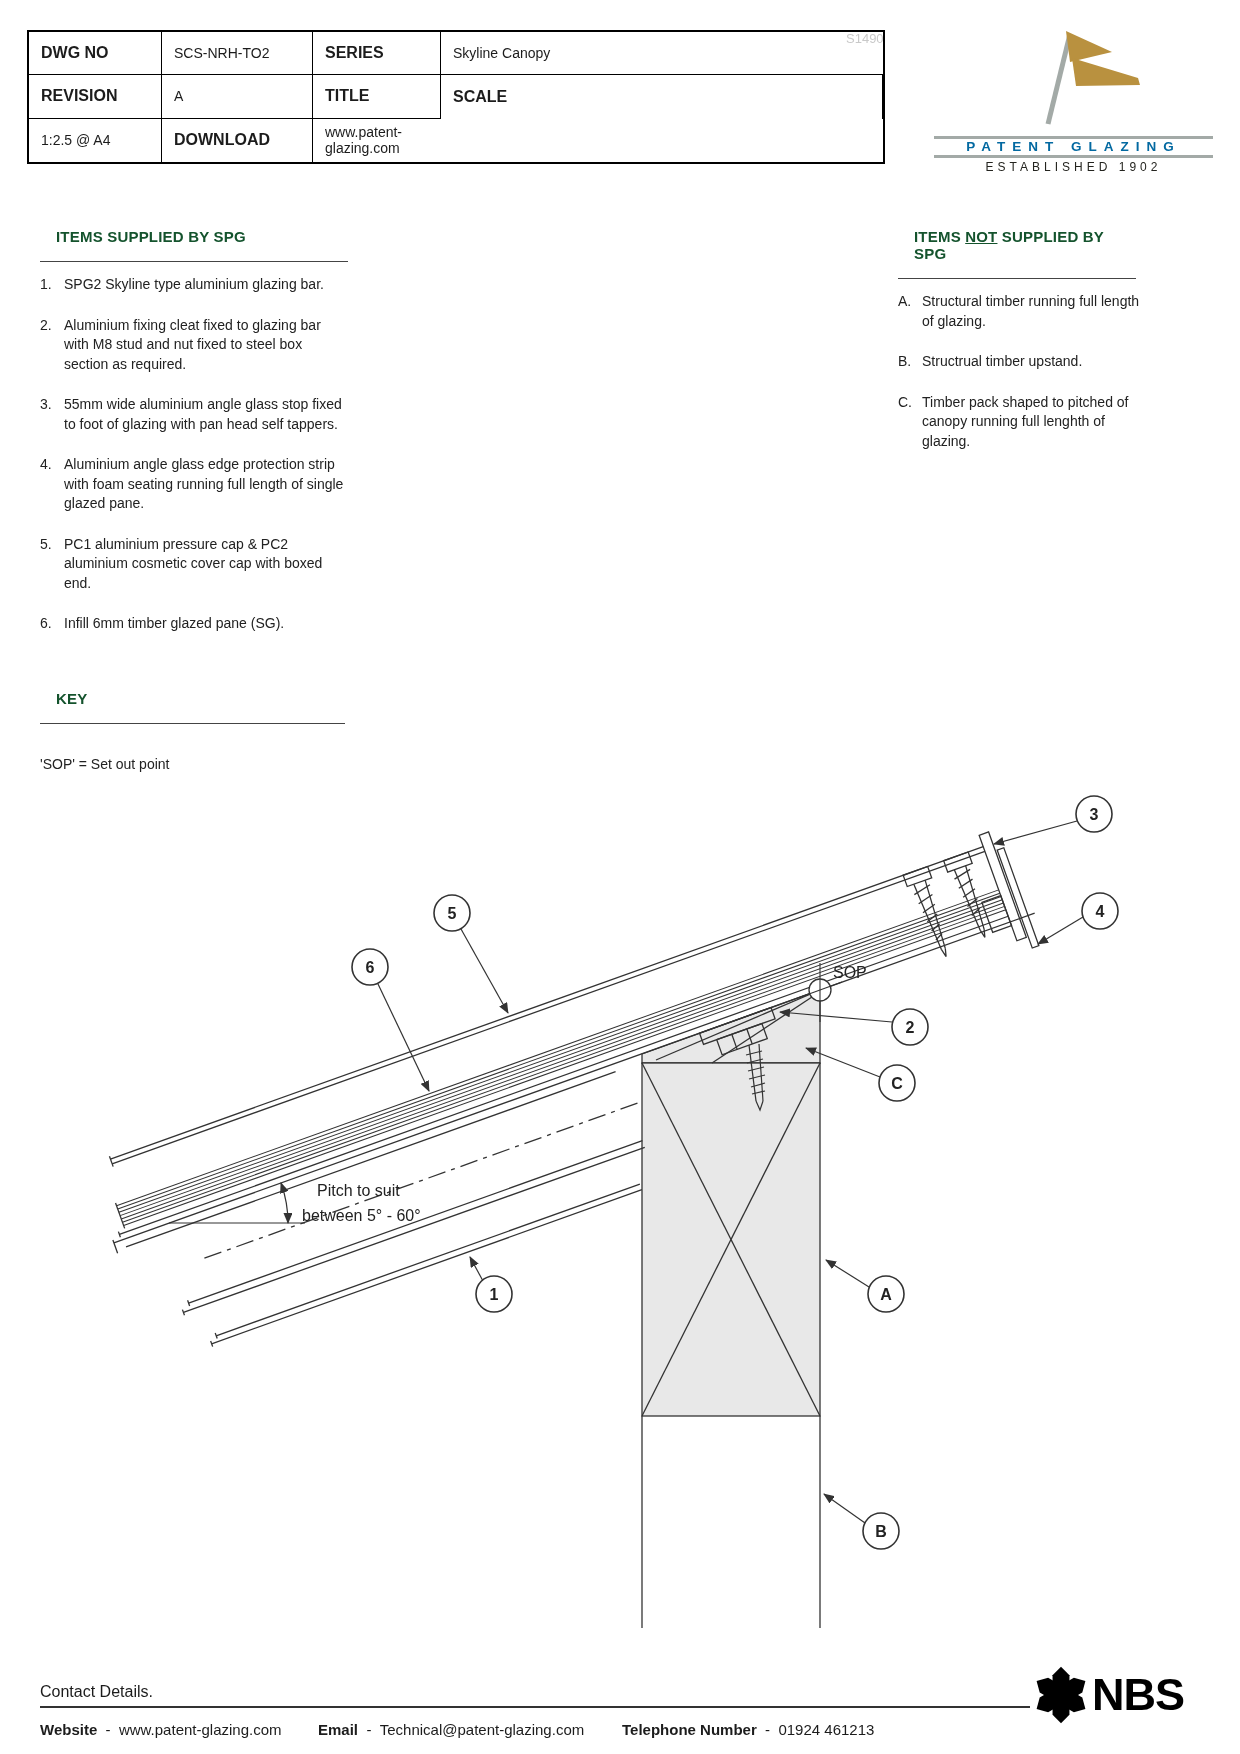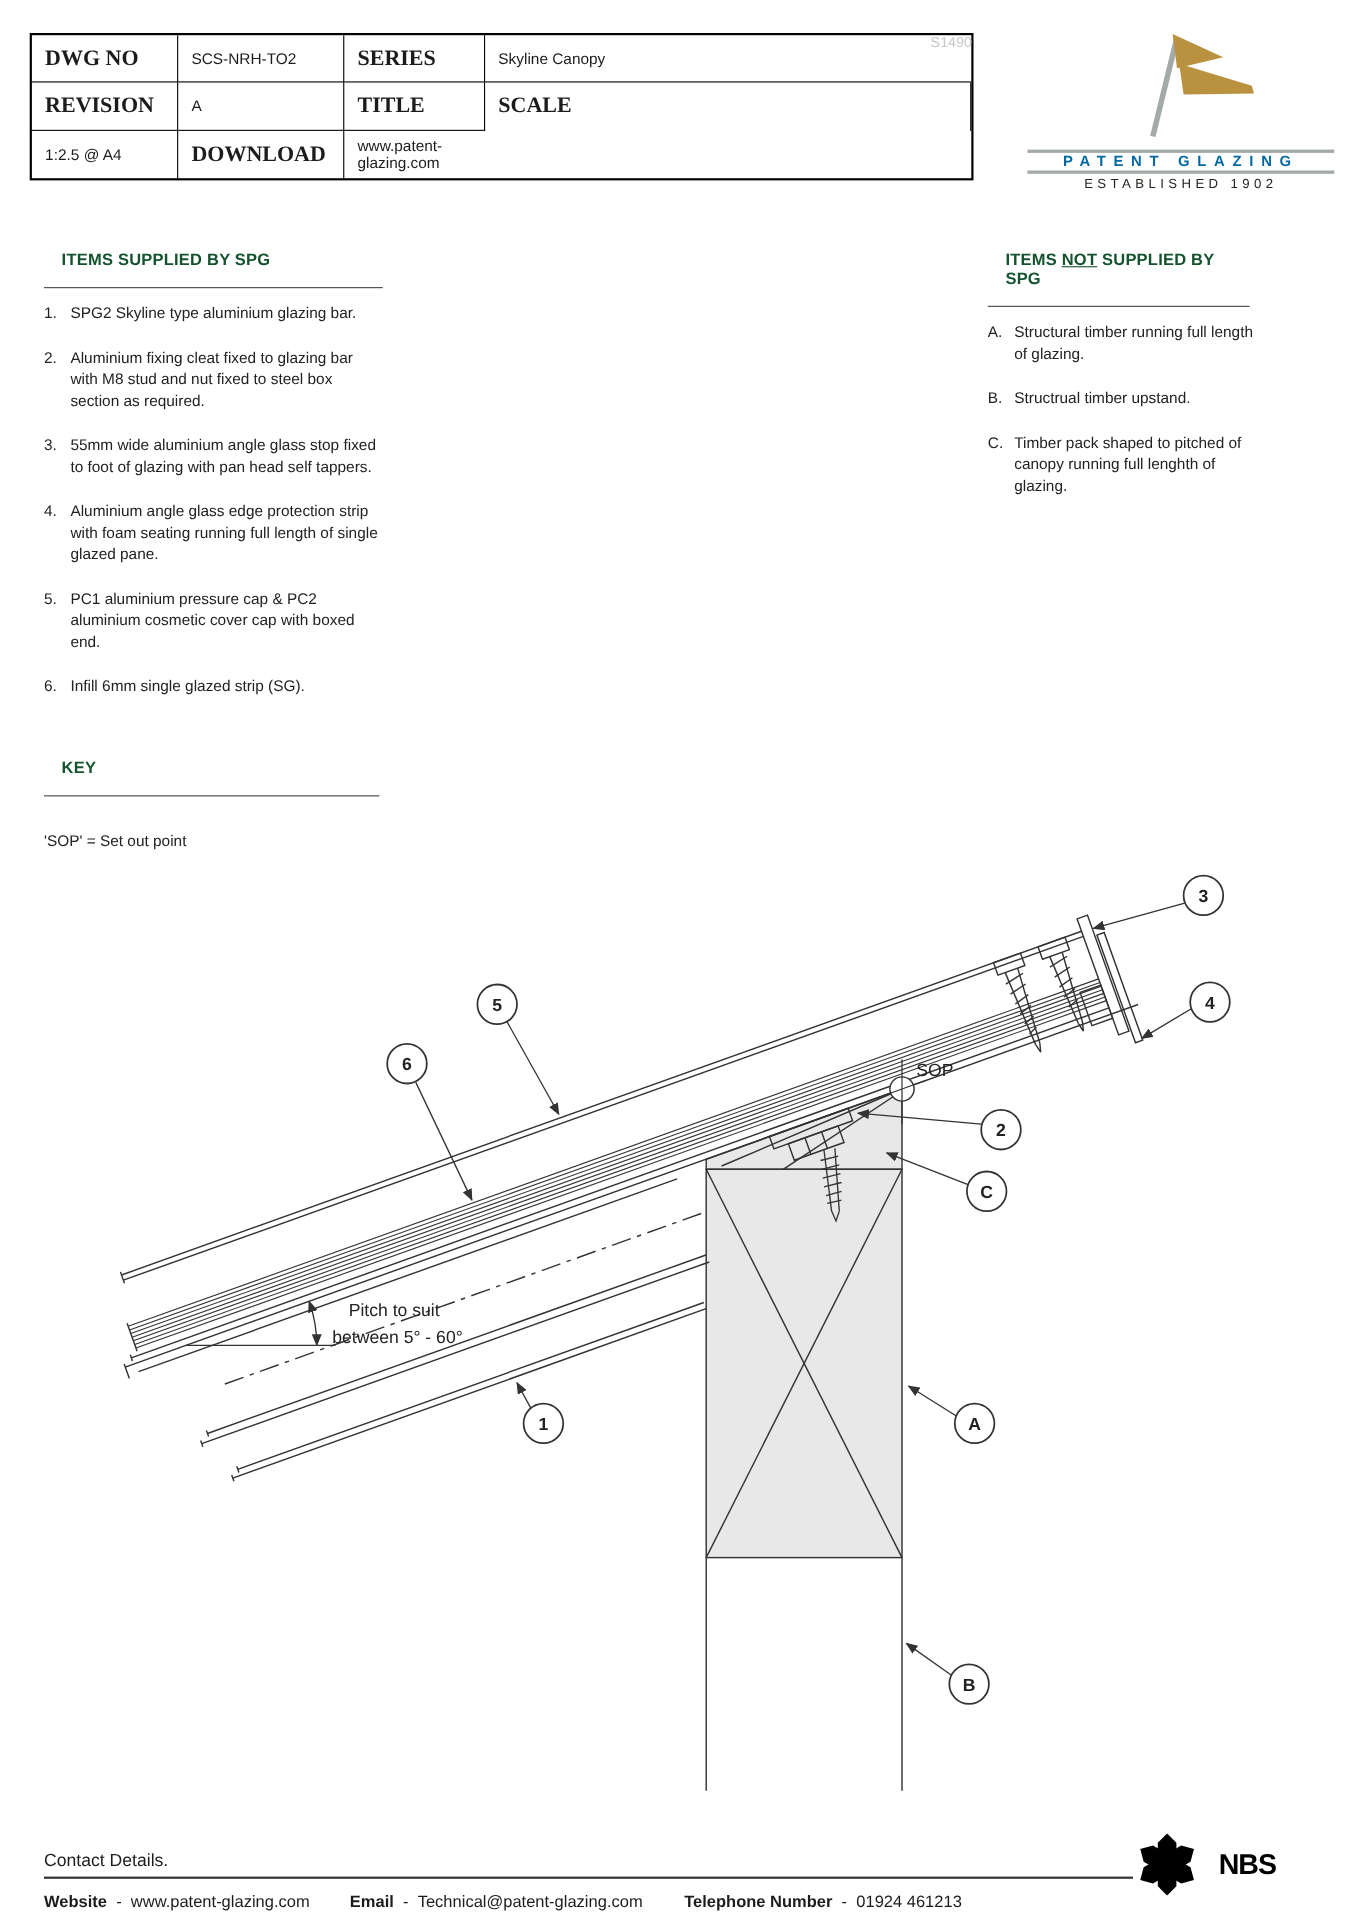--- a/index.html
+++ b/index.html
@@ -6,21 +6,21 @@
   .page{position:relative;width:1240px;height:1754px;background:#fff;
         font-family:"Liberation Sans",sans-serif;color:#1c1c1c;overflow:hidden;}
   
   .tblock{position:absolute;left:27px;top:30px;width:858px;height:134px;
           border:2px solid #000;box-sizing:border-box;display:grid;
           grid-template-columns:133px 151px 128px 1fr;grid-template-rows:1fr 1fr 1fr;}
   .tcell{border-right:1px solid #000;border-bottom:1px solid #000;display:flex;
          align-items:center;padding-left:12px;font-size:14px;box-sizing:border-box;}
   .tcell.lastcol{border-right:none;}
   .tcell.lastrow{border-bottom:none;}
-  .tlabel{font-weight:bold;font-size:20px;font-family:Liberation Serif, serif;}
+  .tlabel{font-weight:bold;font-size:16px;}
   .wm{position:absolute;left:846px;top:31px;font-size:13px;color:#c9c9c9;}
   
   .logo{position:absolute;left:930px;top:24px;width:285px;height:150px;}
   .logo-name{position:absolute;left:0px;top:56px;font-family:"Liberation Serif",serif;
              font-size:57px;font-weight:600;color:#211e1a;letter-spacing:0px;}
   .logo-svg{position:absolute;left:0;top:0;}
   .logo-rule{position:absolute;left:4px;width:279px;height:3px;background:#a3aaa7;}
   .logo-tag{position:absolute;left:4px;top:115px;width:279px;text-align:center;
             font-size:13.5px;font-weight:bold;letter-spacing:7px;color:#0369a1;}
   .logo-est{position:absolute;left:4px;top:136px;width:279px;text-align:center;
@@ -35,21 +35,21 @@
   .u{text-decoration:underline;}
   
   .dsvg{position:absolute;left:0;top:760px;}
   .dsvg text{font-family:"Liberation Sans",sans-serif;fill:#222;}
   
   .f-head{position:absolute;left:40px;top:1683px;font-size:16px;font-weight:normal;}
   .f-rule{position:absolute;left:40px;top:1706px;width:990px;height:1.5px;background:#333;}
   .f-item{position:absolute;top:1721px;font-size:15px;}
   .f-item b{font-weight:bold;}
   .nbs{position:absolute;left:1030px;top:1662px;display:flex;align-items:center;}
-  .nbs-text{font-size:26px;font-weight:800;color:#000;letter-spacing:-1px;margin-left:16px;}
+  .nbs-text{font-size:45px;font-weight:800;color:#000;letter-spacing:-1px;margin-left:0;}
 </style>
 </head>
 <body>
 
 <div class="page">
 
   <div class="tblock">
     <div class="tcell tlabel">DWG NO</div>
     <div class="tcell">SCS-NRH-TO2</div>
     <div class="tcell tlabel">SERIES</div>
@@ -96,21 +96,21 @@
     <div class="li">
         <span class="num">4.</span>
         <span>Aluminium angle glass edge protection strip with foam seating running full length of single glazed pane.</span>
       </div>
     <div class="li">
         <span class="num">5.</span>
         <span>PC1 aluminium pressure cap &amp; PC2 aluminium cosmetic cover cap with boxed end.</span>
       </div>
     <div class="li">
         <span class="num">6.</span>
-        <span>Infill 6mm single glazed strip (SG).</span>
+        <span>Infill 6mm timber glazed pane (SG).</span>
       </div>
   </div>
 
   <div class="sec" style="left:898px;top:212px;width:252px;">
     <h2><span>ITEMS </span><span class="u">NOT</span><span> SUPPLIED BY SPG</span></h2>
     <div class="rule" style="width:238px"></div>
     <div class="li">
         <span class="num">A.</span>
         <span>Structural timber running full length of glazing.</span>
       </div>

